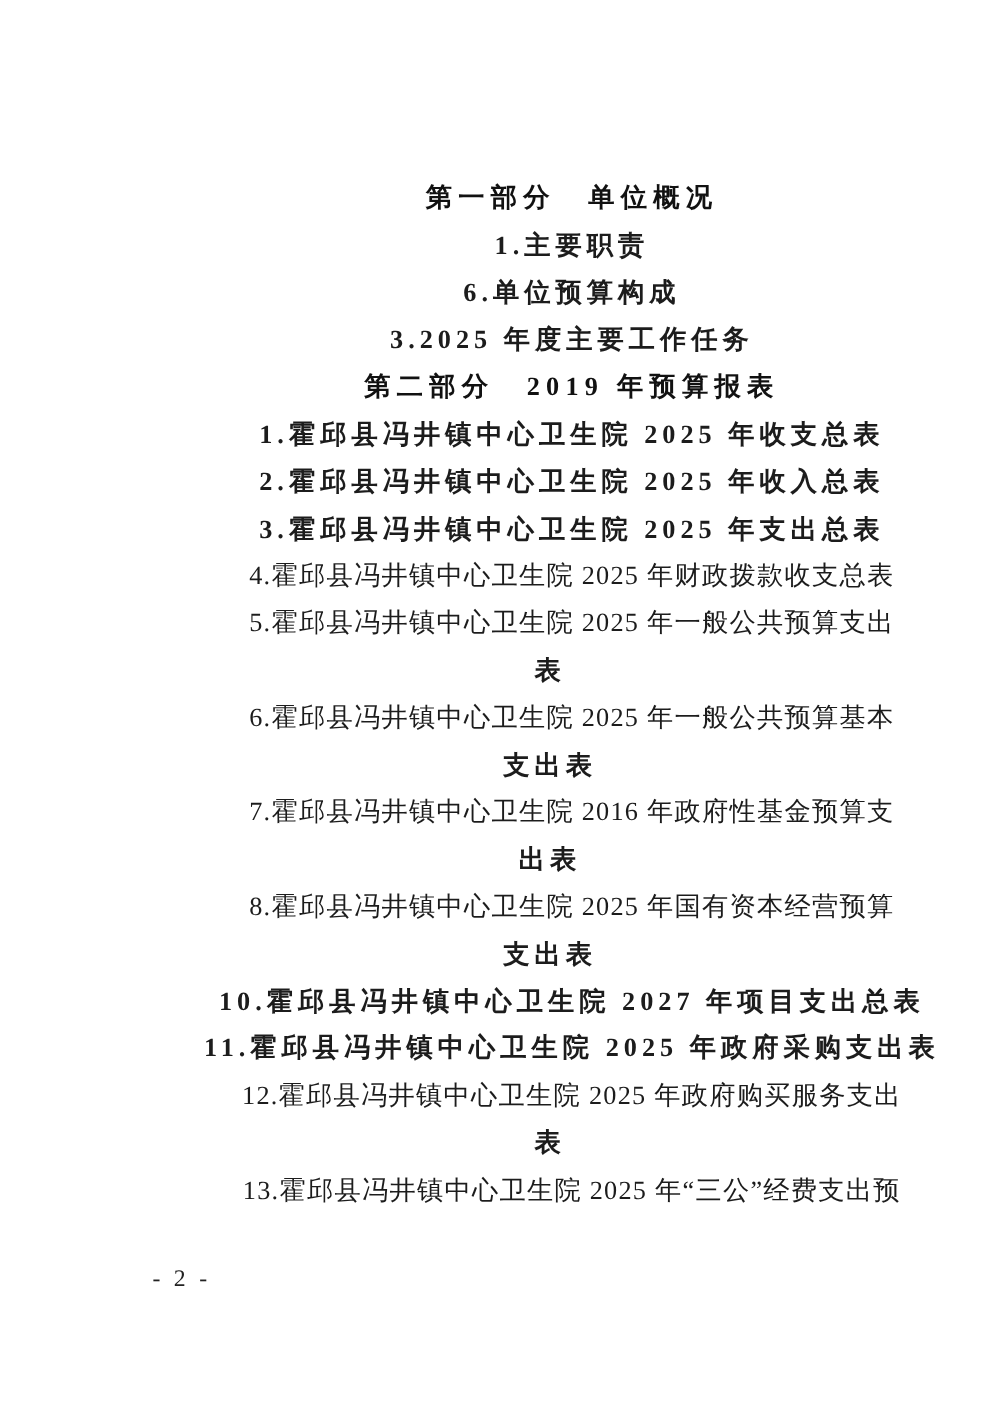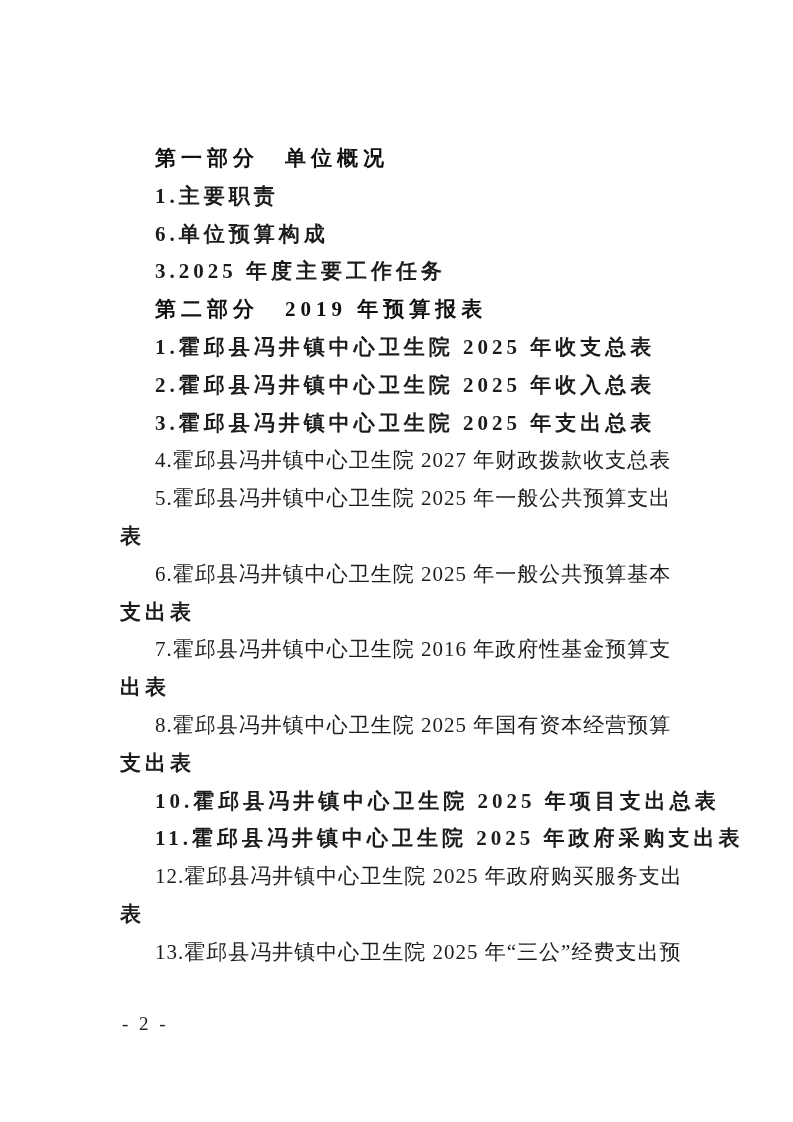--- a/index.html
+++ b/index.html
@@ -12,20 +12,21 @@
     background: #ffffff;
     position: relative;
     overflow: hidden;
     font-family: "Liberation Serif", "DejaVu Serif", serif;
     color: #1a1a1a;
   }
   .page {
     position: absolute;
     inset: 0;
     background: #ffffff;
+    text-align: center;
   }
   .doc-body {
     position: absolute;
     left: 120px;
     top: 140px;
     width: 640px;
   }
   .line {
     height: 37.8px;
     line-height: 37.8px;
@@ -73,40 +74,40 @@
       <div class="toc-item">
         <div class="line first wide">1.霍邱县冯井镇中心卫生院 2025 年收支总表</div>
       </div>
       <div class="toc-item">
         <div class="line first wide">2.霍邱县冯井镇中心卫生院 2025 年收入总表</div>
       </div>
       <div class="toc-item">
         <div class="line first wide">3.霍邱县冯井镇中心卫生院 2025 年支出总表</div>
       </div>
       <div class="toc-item">
-        <div class="line first fill">4.霍邱县冯井镇中心卫生院 2027 年财政拨款收支总表</div>
+        <div class="line first fill">4.霍邱县冯井镇中心卫生院 2025 年财政拨款收支总表</div>
       </div>
       <div class="toc-item">
         <div class="line first fill">5.霍邱县冯井镇中心卫生院 2025 年一般公共预算支出</div>
         <div class="line cont wide">表</div>
       </div>
       <div class="toc-item">
         <div class="line first fill">6.霍邱县冯井镇中心卫生院 2025 年一般公共预算基本</div>
         <div class="line cont wide">支出表</div>
       </div>
       <div class="toc-item">
         <div class="line first fill">7.霍邱县冯井镇中心卫生院 2016 年政府性基金预算支</div>
         <div class="line cont wide">出表</div>
       </div>
       <div class="toc-item">
         <div class="line first fill">8.霍邱县冯井镇中心卫生院 2025 年国有资本经营预算</div>
         <div class="line cont wide">支出表</div>
       </div>
       <div class="toc-item">
-        <div class="line first wide">10.霍邱县冯井镇中心卫生院 2025 年项目支出总表</div>
+        <div class="line first wide">10.霍邱县冯井镇中心卫生院 2027 年项目支出总表</div>
       </div>
       <div class="toc-item">
         <div class="line first wide">11.霍邱县冯井镇中心卫生院 2025 年政府采购支出表</div>
       </div>
       <div class="toc-item">
         <div class="line first fill">12.霍邱县冯井镇中心卫生院 2025 年政府购买服务支出</div>
         <div class="line cont wide">表</div>
       </div>
       <div class="toc-item">
         <div class="line first fill">13.霍邱县冯井镇中心卫生院 2025 年“三公”经费支出预</div>

